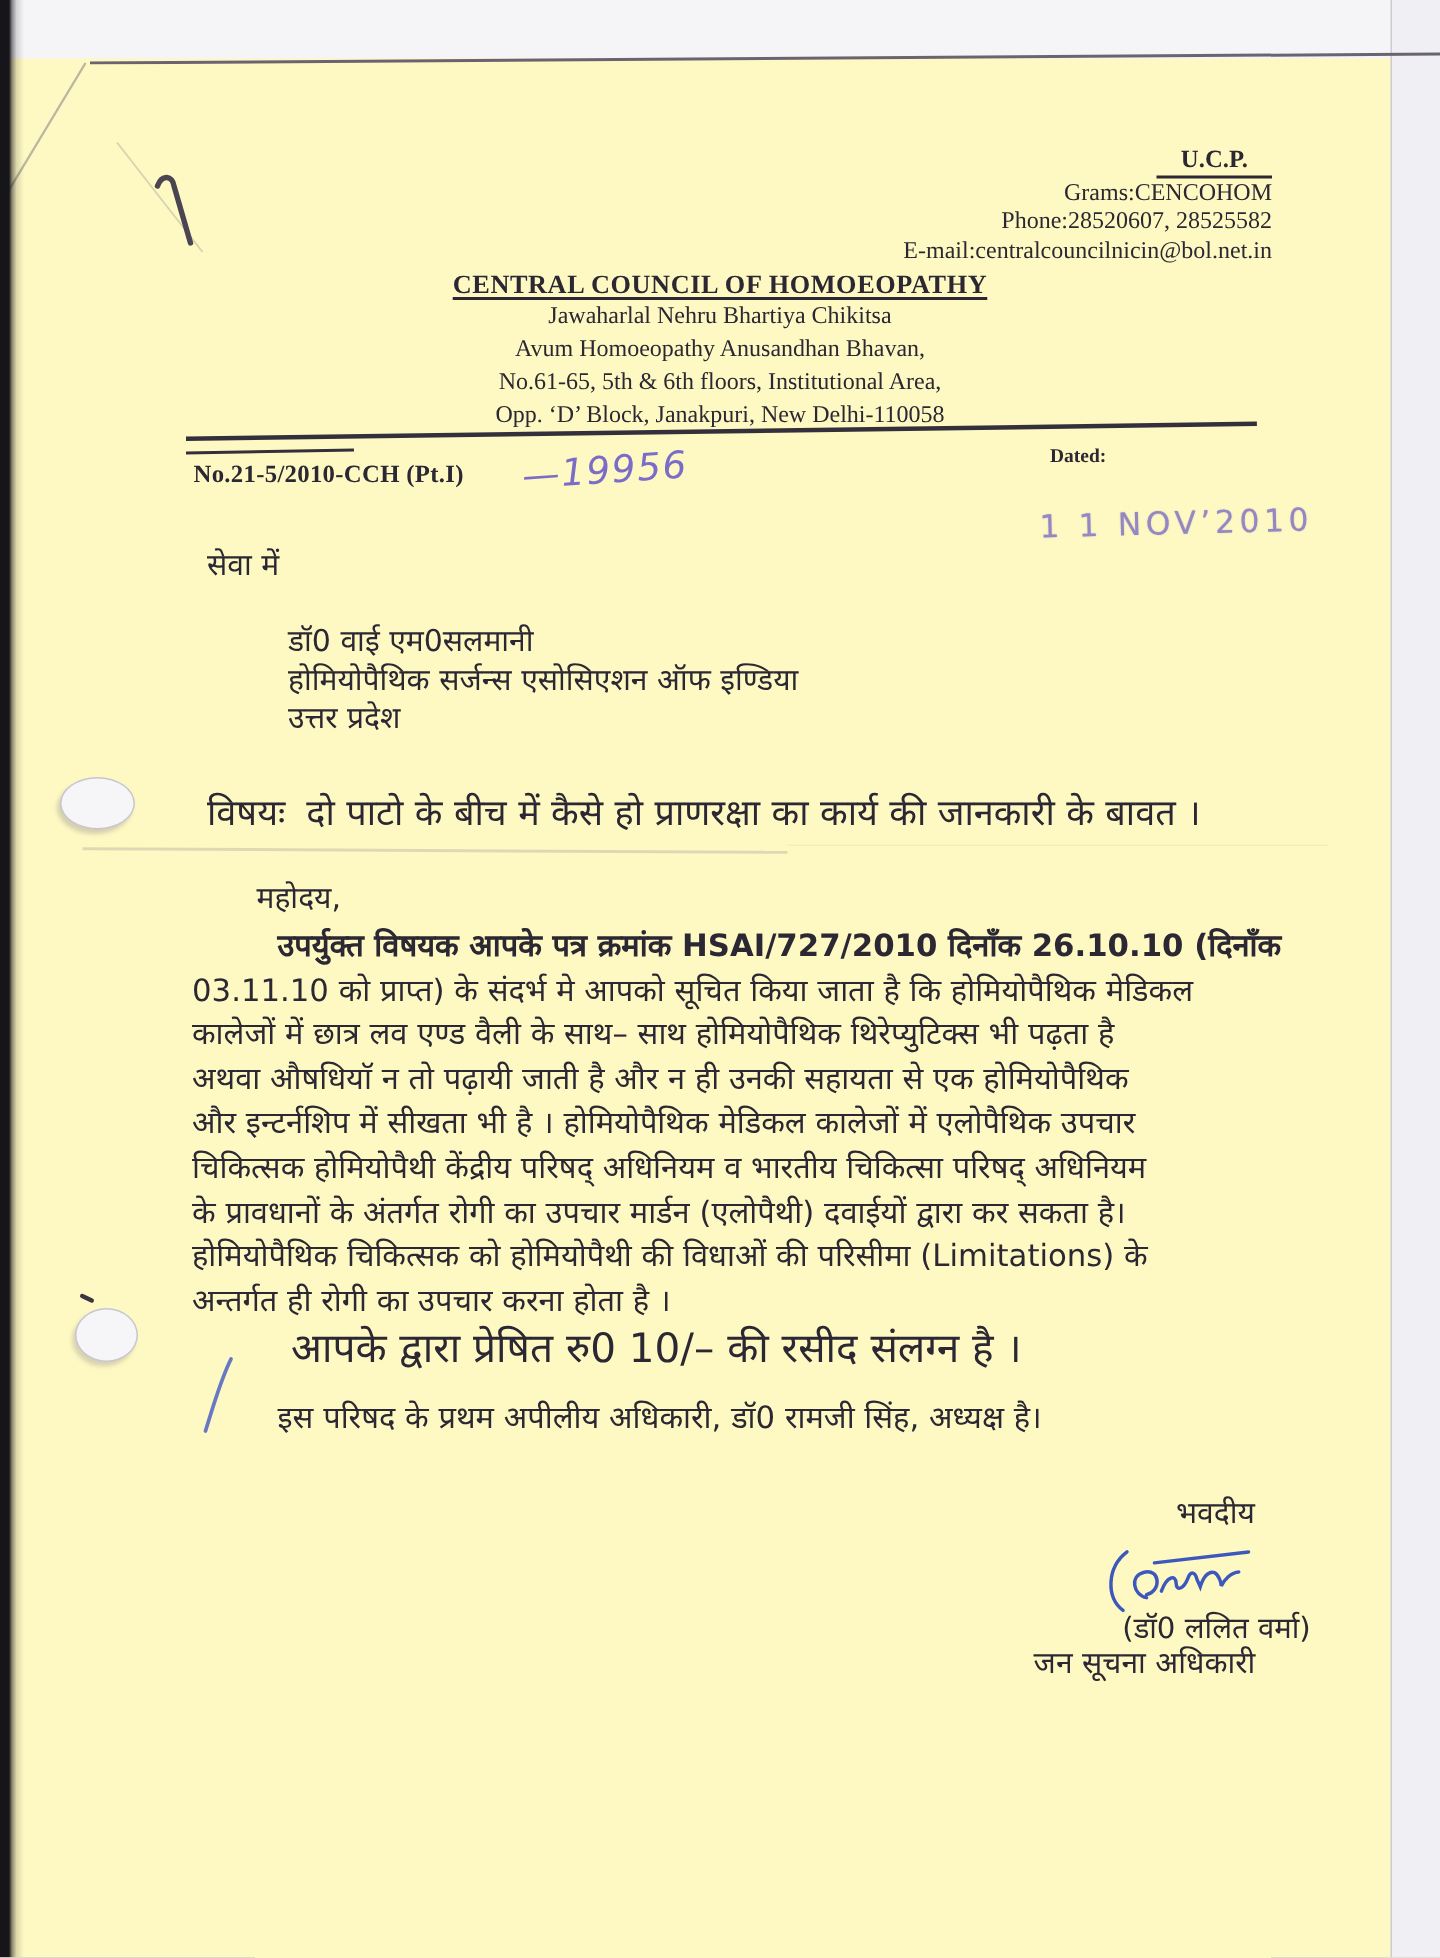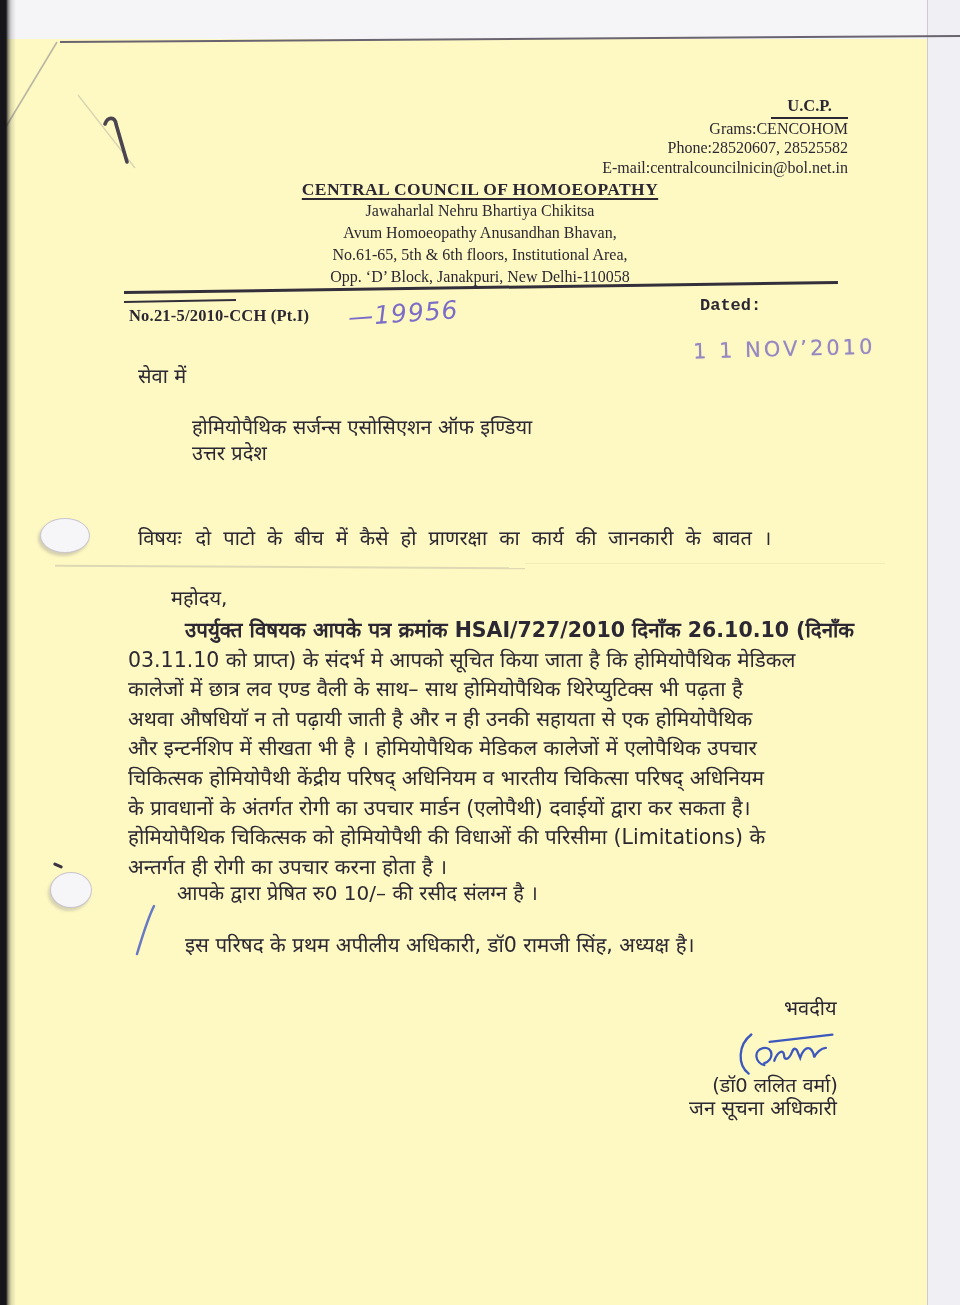--- a/index.html
+++ b/index.html
@@ -25,37 +25,37 @@
   #ucp{display:inline-block;font-weight:bold;font-size:16.5px;border-bottom:2px solid #2b2833;padding:0 16px 1px 16px;}
   #hdr-center{left:130px;top:179px;width:700px;text-align:center;}
   #org-name{font-size:17.5px;font-weight:bold;letter-spacing:.4px;text-decoration:underline;
      text-underline-offset:3px;text-decoration-thickness:2px;}
   .addr{font-size:16px;line-height:22px;}
   
   #rule-main{left:124px;top:291px;width:714px;border-top:3px solid #34303b;transform:rotate(-0.8deg);transform-origin:left center;}
   #rule-short{left:124px;top:301px;width:112px;border-top:2px solid #34303b;transform:rotate(-1deg);transform-origin:left center;}
   #ref-no{left:129px;top:306px;font-size:16.5px;font-weight:bold;letter-spacing:.2px;}
   #ref-hand{left:348px;top:299px;font-size:25px;font-style:italic;color:#7b6dc7;transform:rotate(-4deg);letter-spacing:1px;font-family:"DejaVu Sans",sans-serif;}
-  #dated{left:700px;top:296px;font-size:17px;font-weight:bold;font-family:Liberation Mono, monospace;}
+  #dated{left:700px;top:296px;font-size:13px;font-weight:bold;}
   #stamp{left:693px;top:337px;font-size:21px;font-weight:500;color:#8d7fc2;opacity:.92;
      letter-spacing:3px;transform:rotate(-1.5deg);font-family:"DejaVu Sans",sans-serif;
      text-shadow:0 0 1px rgba(141,127,194,.6);white-space:nowrap;}
   
   #seva{left:138px;top:362px;font-size:20px;text-align:right;}
   #recipient{left:192px;top:415px;font-size:20px;line-height:25.5px;}
-  #subject{left:138px;top:524px;font-size:20px;font-family:Liberation Mono, monospace;}
+  #subject{left:138px;top:524px;font-size:24px;}
   #subject .lbl{margin-right:14px;}
   #greeting{left:128px;top:584px;font-size:20px;margin-left:43px;}
   #para1{left:128px;top:616px;width:770px;font-size:20.5px;line-height:29.6px;}
   #para1 .l0{padding-left:57px;font-weight:bold;}
-  #para2{left:177px;top:879px;font-size:20px;}
+  #para2{left:194px;top:879px;font-size:27px;}
   #para3{left:185px;top:930px;font-size:20.5px;}
   
   #closing{left:784px;top:994px;font-size:20px;}
-  #sig-name{left:700px;top:1071px;width:150px;text-align:center;font-size:19.5px;}
+  #sig-name{left:736px;top:1071px;width:150px;text-align:center;font-size:19.5px;}
   #sig-desig{left:682px;top:1094px;width:162px;text-align:center;font-size:20px;}
   svg{display:block;}
 </style>
 </head>
 <body>
 
 <div id="scan">
 
   <div id="top-band" class="abs"></div>
   <div id="right-strip" class="abs"></div>
@@ -92,20 +92,21 @@
 
   <div id="rule-main" class="abs"></div>
   <div id="rule-short" class="abs"></div>
   <div id="ref-no" class="abs">No.21-5/2010-CCH (Pt.I)</div>
   <div id="ref-hand" class="abs">—19956</div>
   <div id="dated" class="abs">Dated:</div>
   <div id="stamp" class="abs">1 1 NOV’2010</div>
 
   <div id="seva" class="abs hindi">सेवा में</div>
   <div id="recipient" class="abs hindi">
+    <div>डॉ0 वाई एम0सलमानी</div>
     <div>होमियोपैथिक सर्जन्स एसोसिएशन ऑफ इण्डिया</div>
     <div>उत्तर प्रदेश</div>
   </div>
 
   <div id="subject" class="abs hindi">
     <span class="lbl">विषयः</span><span>दो पाटो के बीच में कैसे हो प्राणरक्षा का कार्य की जानकारी के बावत ।</span>
   </div>
 
   <div id="greeting" class="abs hindi">महोदय,</div>
   <div id="para1" class="abs hindi">

